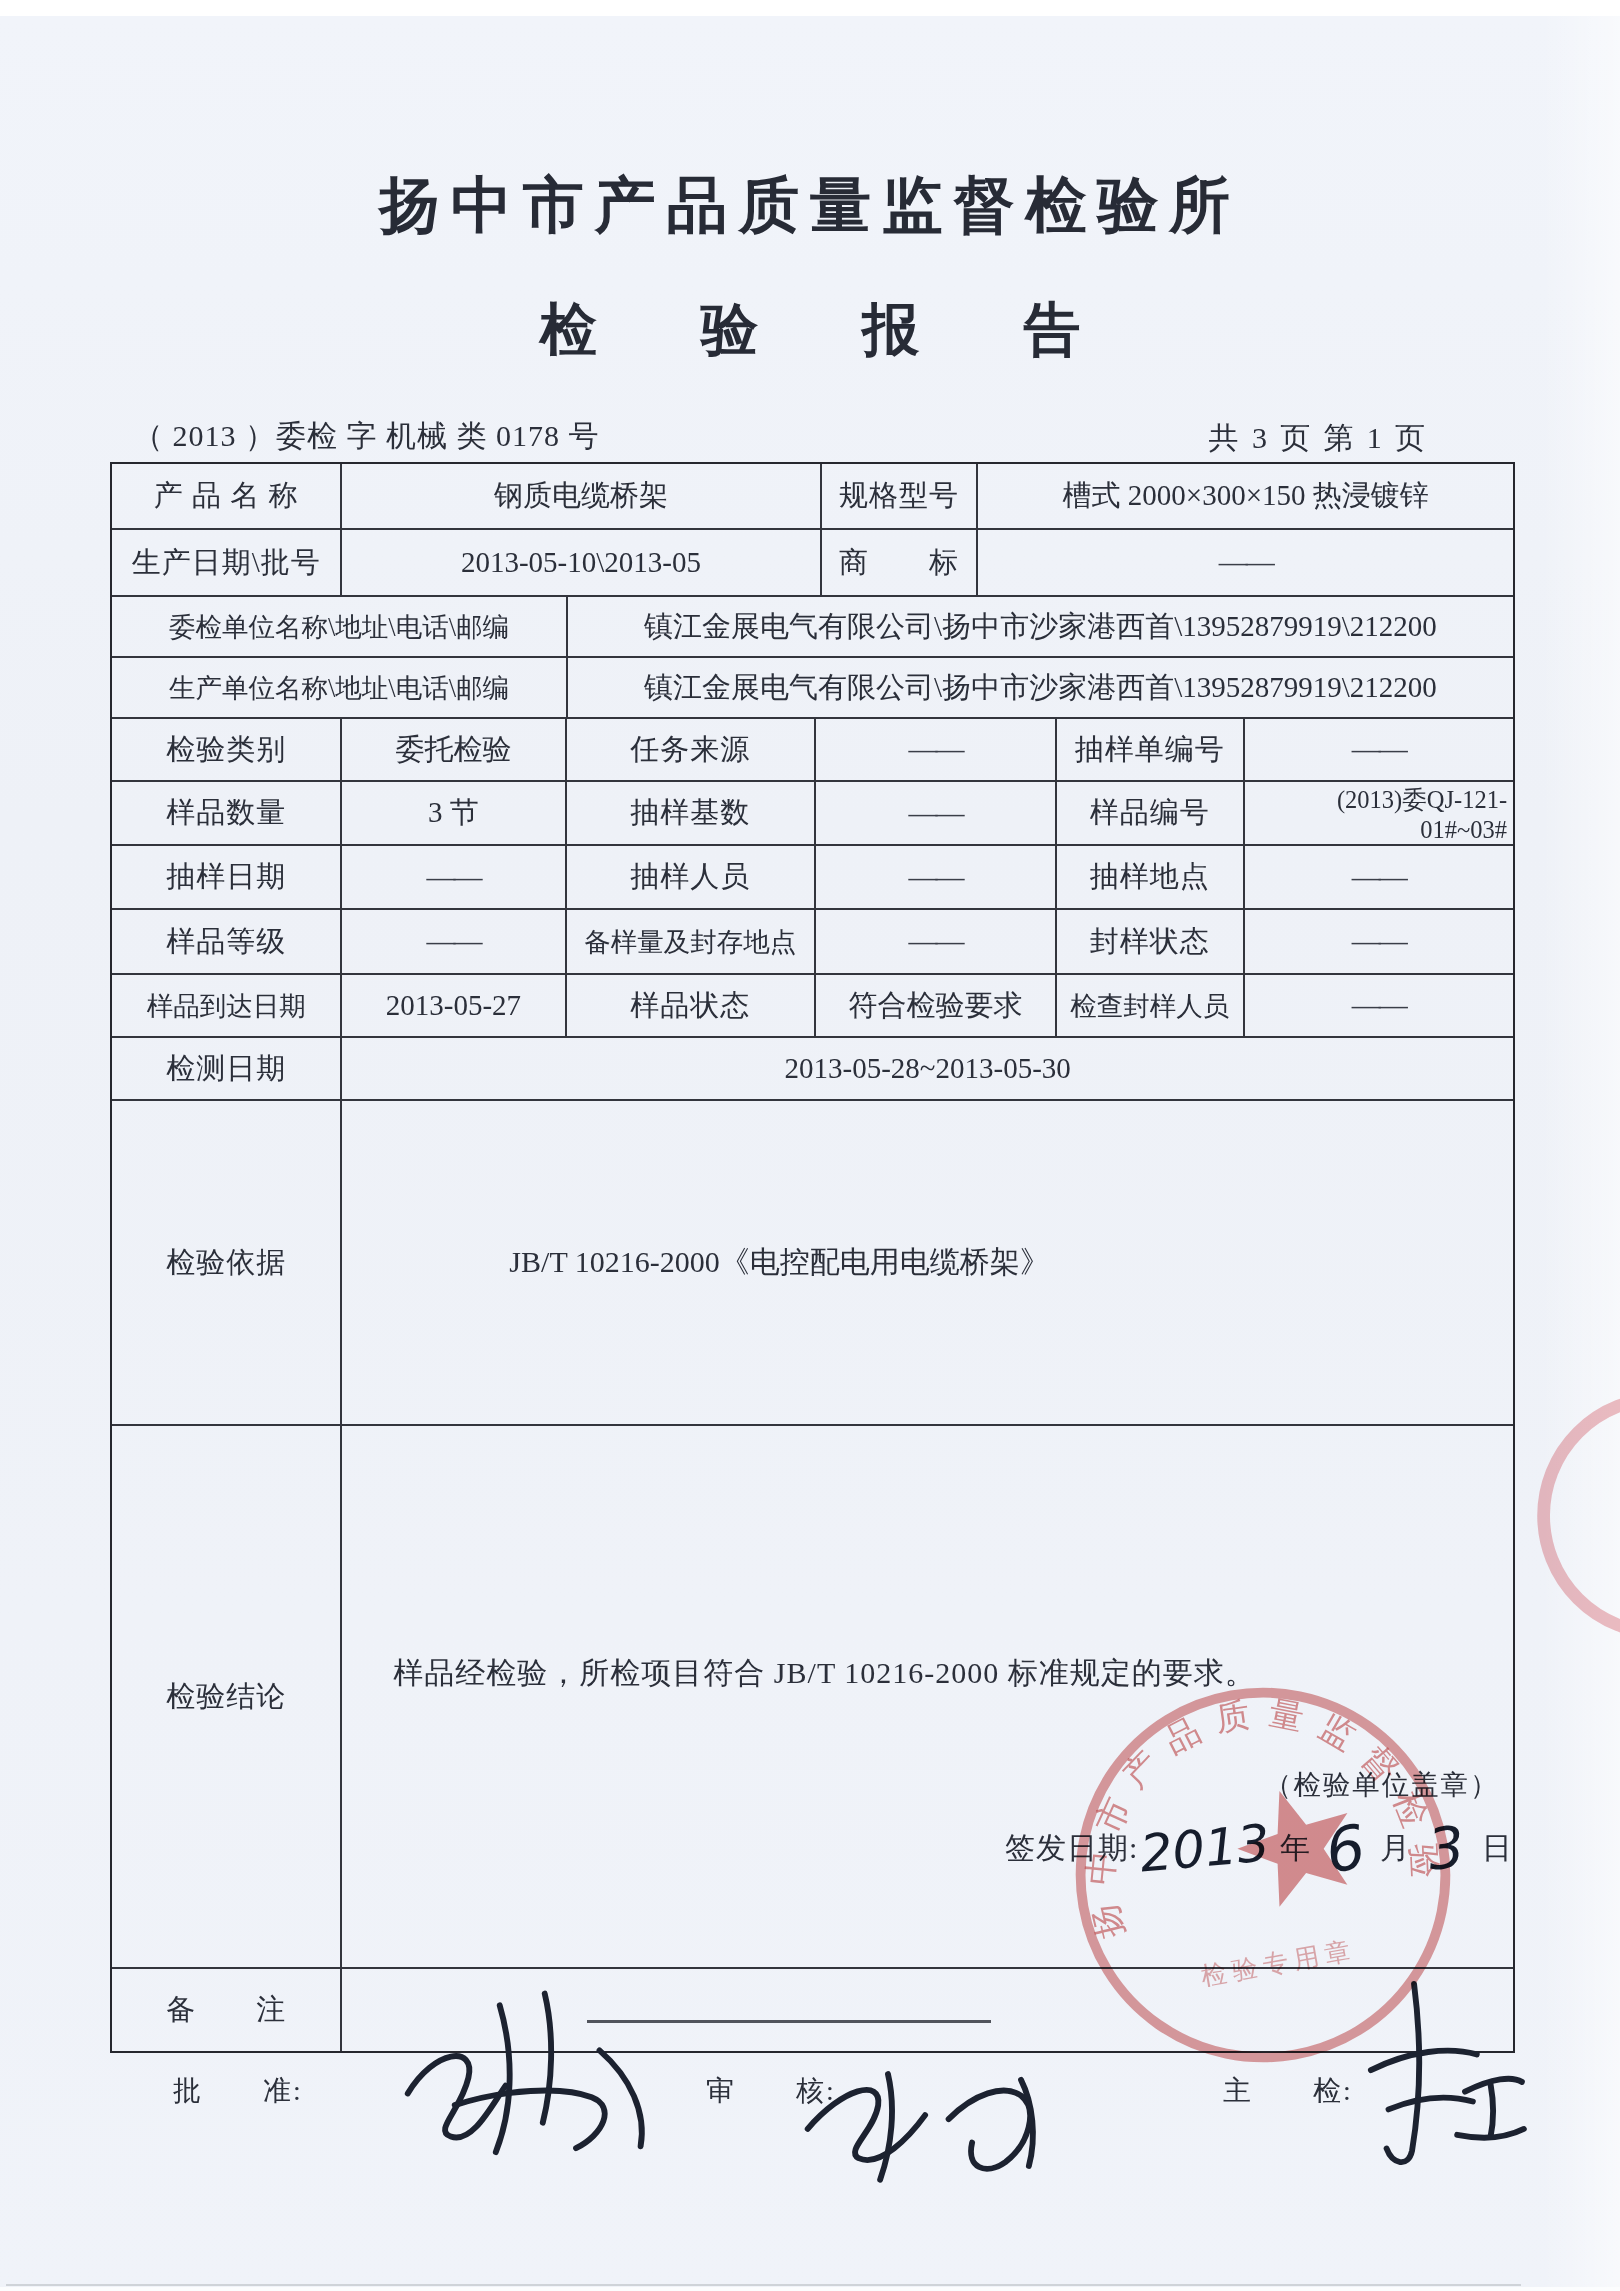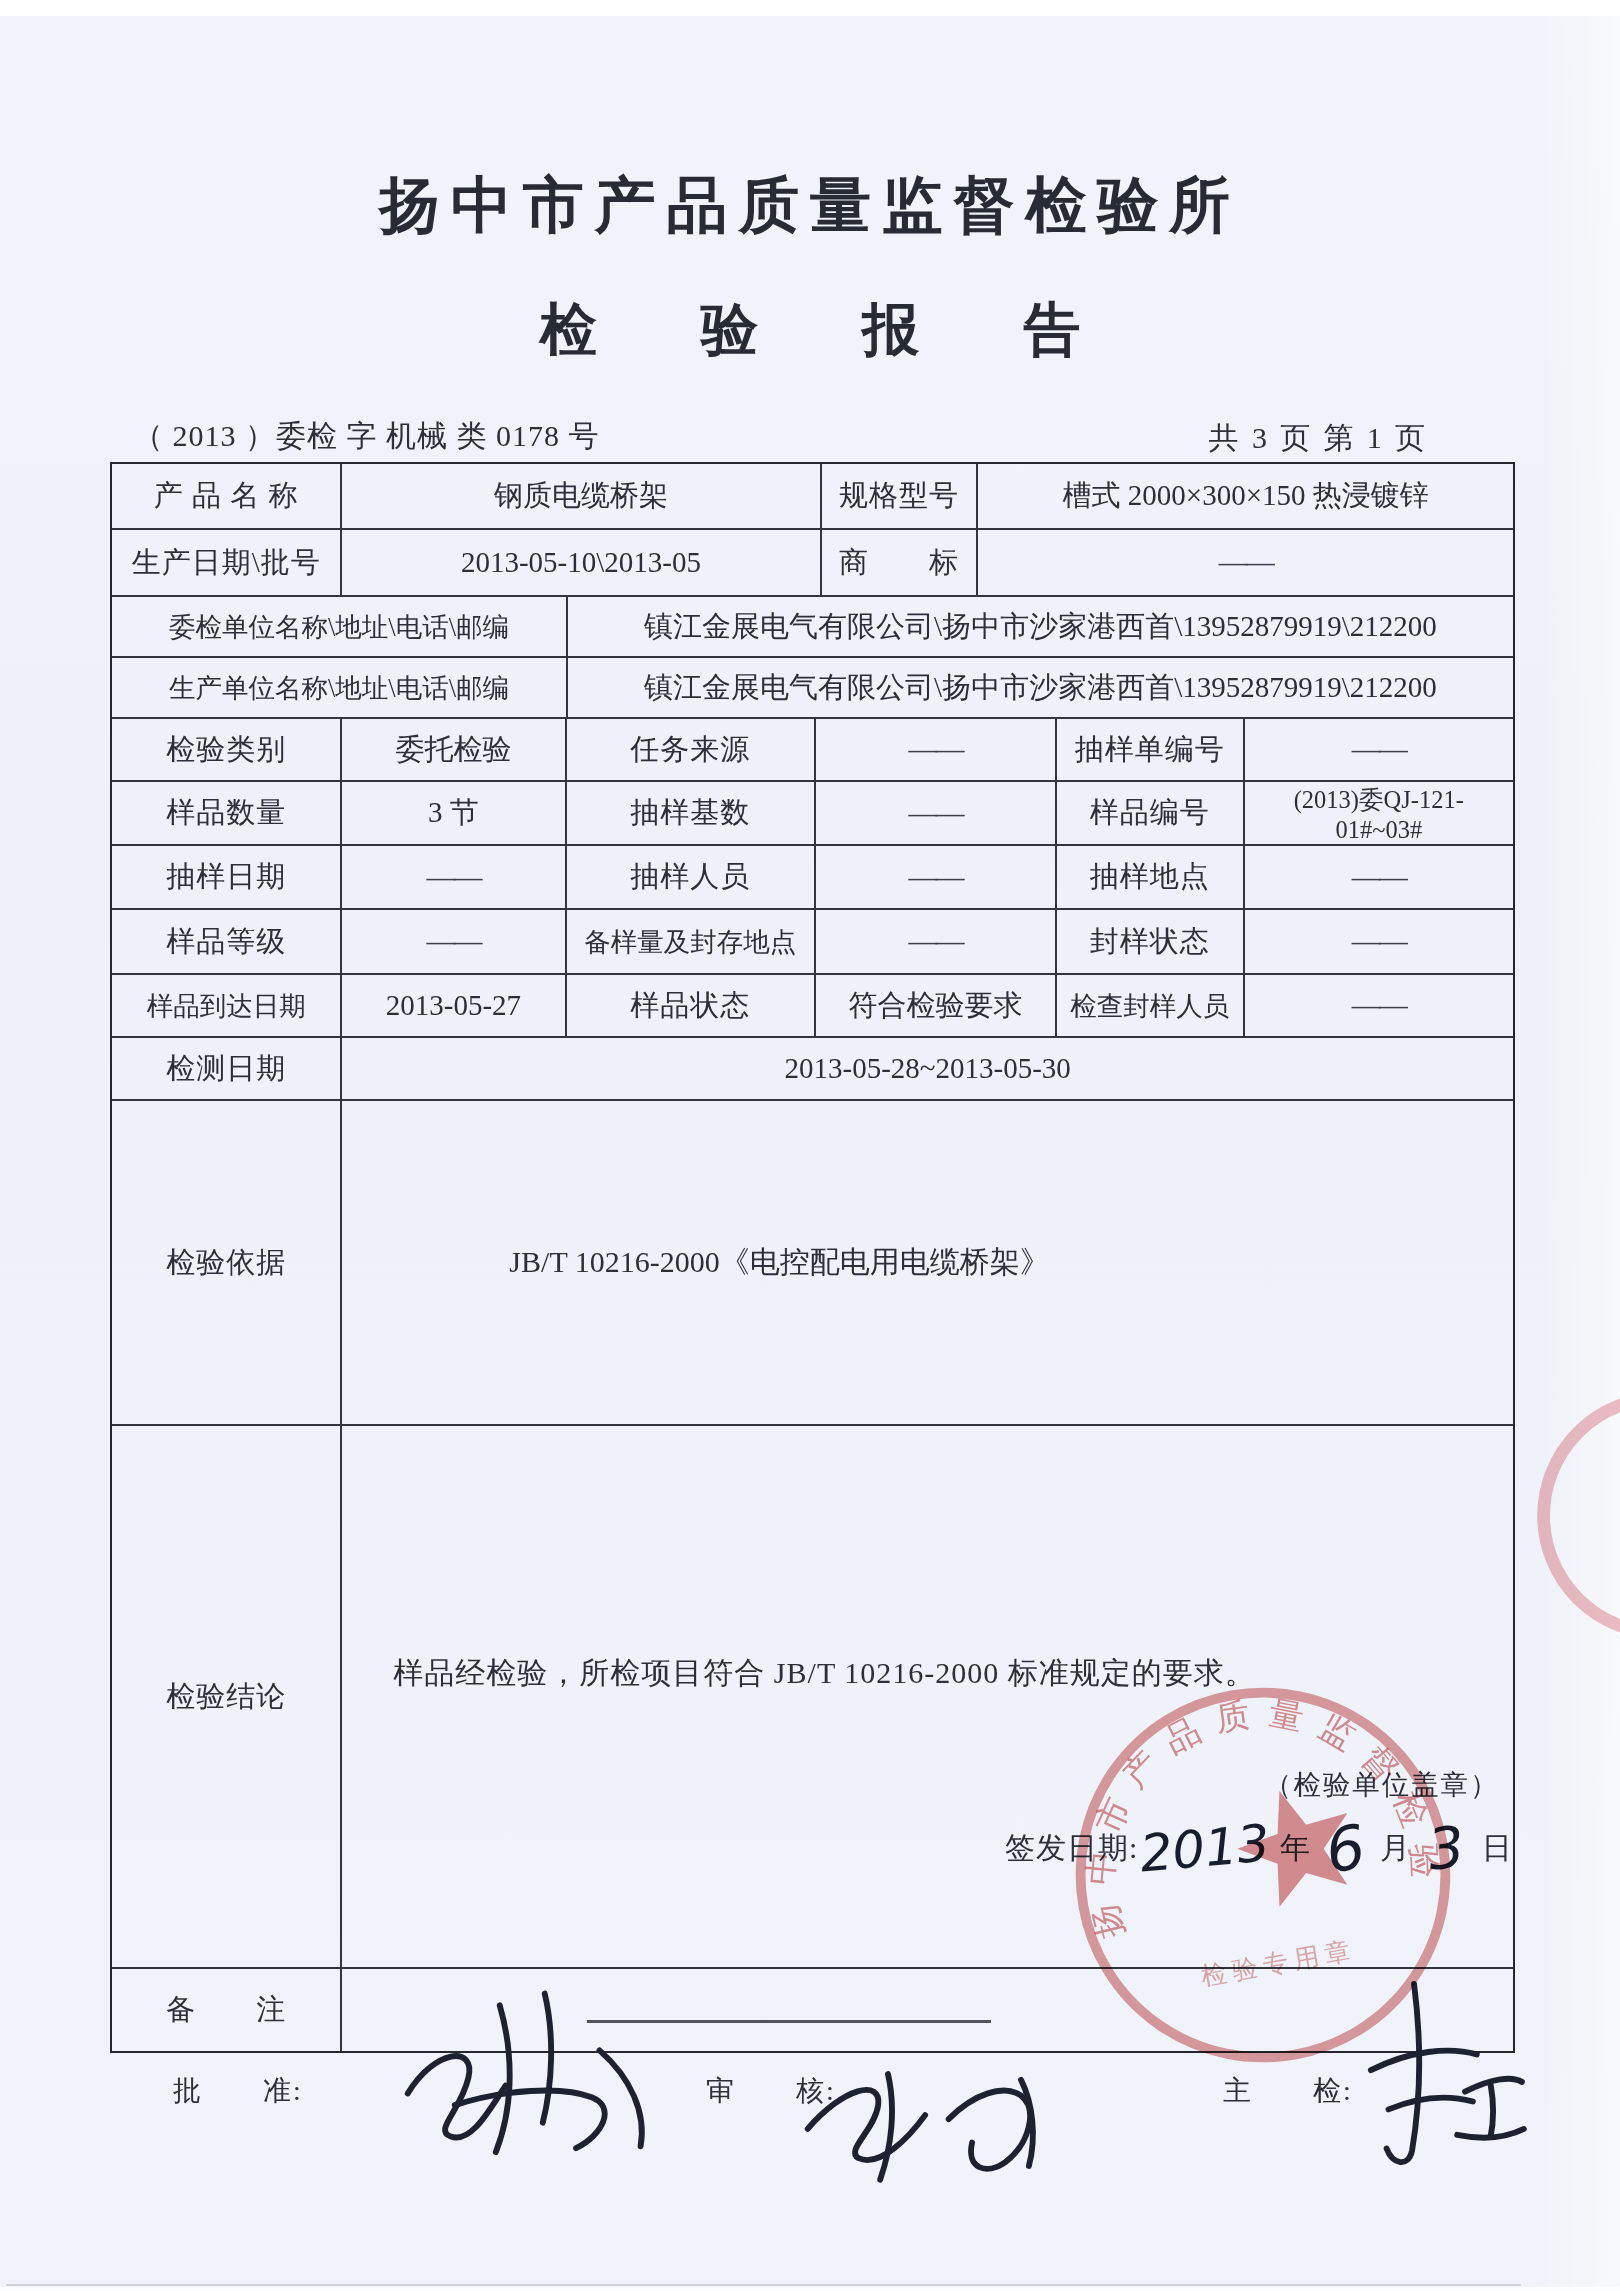--- a/index.html
+++ b/index.html
@@ -14,21 +14,21 @@
     font-size:61px;font-weight:bold;letter-spacing:10.8px;color:#272b36;}
   .report-title{position:absolute;top:276px;left:0;width:100%;text-align:center;
     font-size:57px;font-weight:bold;letter-spacing:45px;text-indent:45px;color:#272b36;}
   .report-no{position:absolute;top:400px;left:133px;font-size:30px;letter-spacing:1px;}
   .page-info{position:absolute;top:402px;right:192px;font-size:30px;letter-spacing:2.9px;}
 
   .tbl{position:absolute;left:110px;top:446px;width:1405px;border:2.9px solid #26272e;box-sizing:border-box;}
   .row{display:flex;box-sizing:border-box;border-top:2px solid #33353d;}
   .row.first{border-top:none;}
   .cell{box-sizing:border-box;border-left:2px solid #33353d;display:flex;
-    align-items:center;justify-content:center;font-size:29px;text-align:center;
+    align-items:center;justify-content:center;font-size:29px;text-align:right;
     color:#2b2f3a;padding:2px 5.9px;}
   .cell.fc{border-left:none;}
   .lbl{letter-spacing:1px;}
   .sm{font-size:24.5px;letter-spacing:0;}
   .md{font-size:26.5px;}
   .dash{letter-spacing:-2px;color:#3a3e48;}
   .c-a{width:16.3%}.c-b{width:34.2%}.c-c{width:11.2%}.c-d{width:38.3%}
   .c-e{width:32.4%}.c-f{width:67.6%}
   .c-1{width:16.3%}.c-2{width:16.0%}.c-3{width:17.8%}.c-4{width:17.2%}.c-5{width:13.4%}.c-6{width:19.3%}
   .c-l{width:16.3%}.c-v{width:83.7%}

